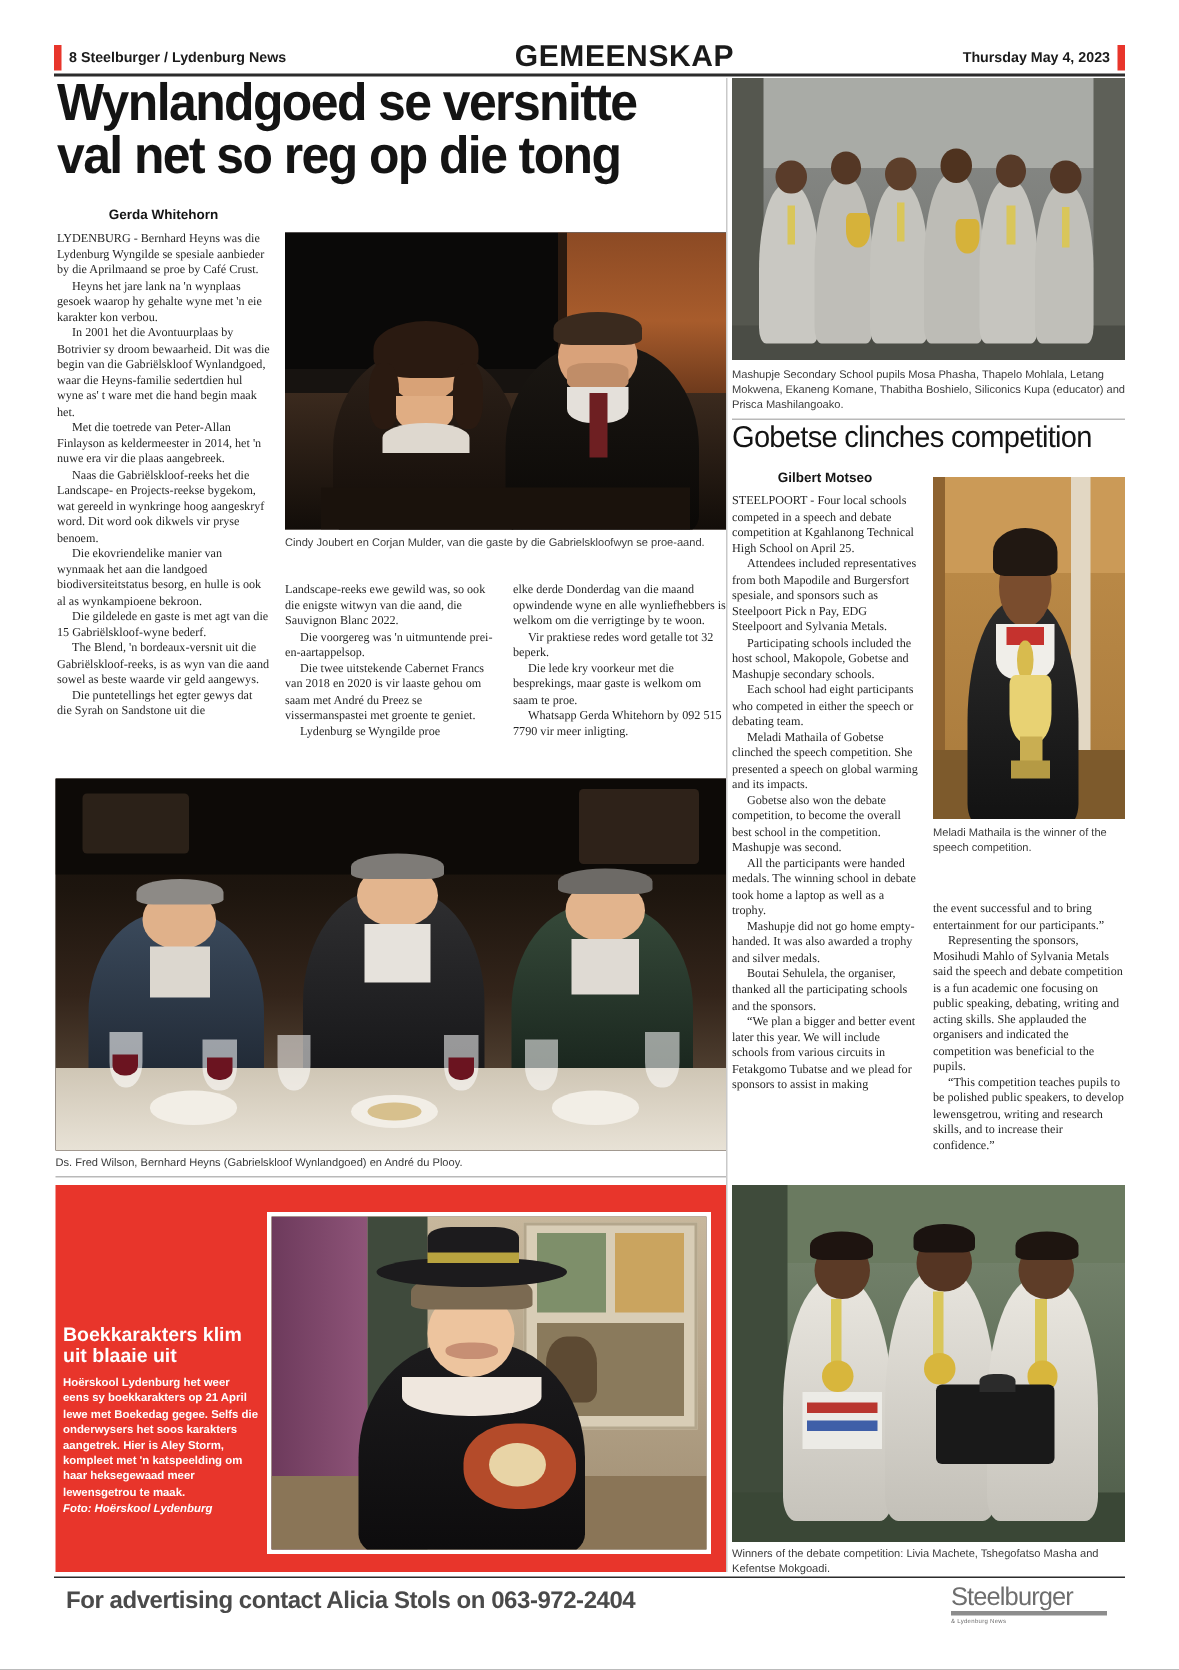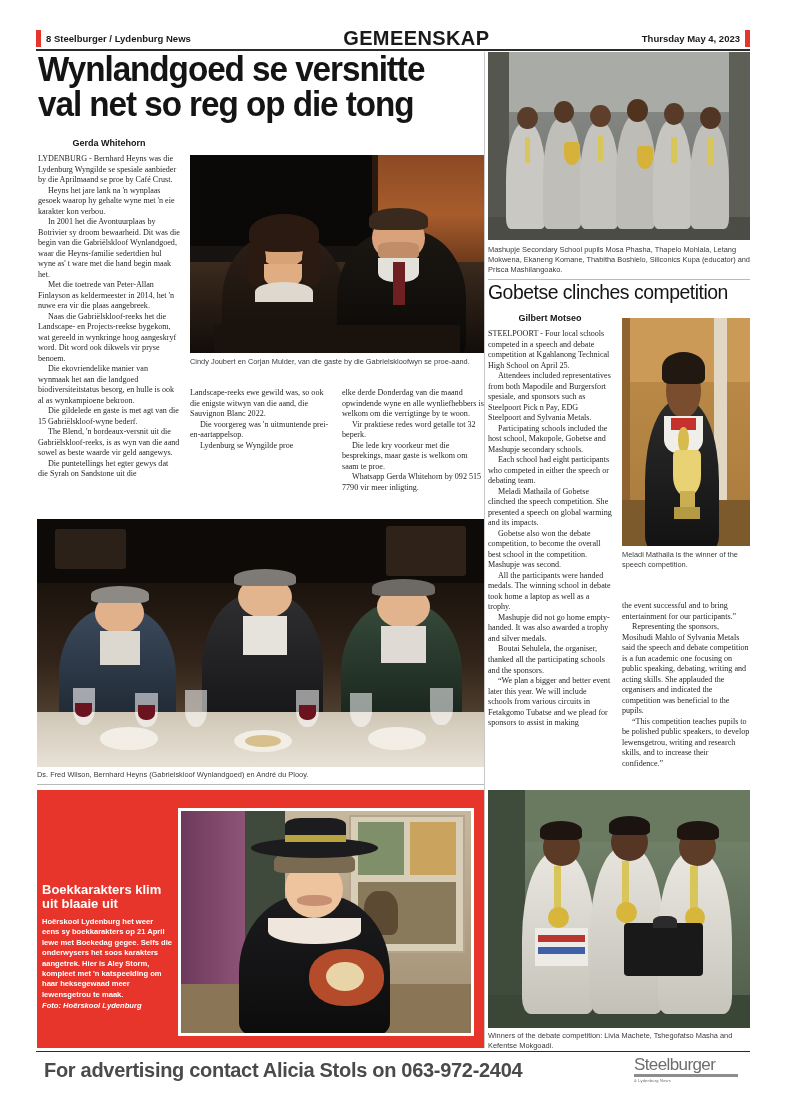--- a/index.html
+++ b/index.html
@@ -284,21 +284,21 @@
     position: absolute;
     left: 36px; top: 1051px;
     width: 714px; height: 1.4px;
     background: #2b2b2b;
   }
   .footer-ad {
     position: absolute;
     left: 44px; top: 1059px;
     font-family: "Liberation Sans", sans-serif;
     font-weight: bold;
-    font-size: 20px;
+    font-size: 16px;
     letter-spacing: -0.3px;
     color: #4a4a4a;
   }
   .footer-logo {
     position: absolute;
     left: 634px; top: 1056px;
     width: 116px; height: 32px;
     font-family: "Liberation Sans", sans-serif;
     color: #6e6e6e;
   }
@@ -379,20 +379,21 @@
     <div class="ph" style="left:64%;top:52%;width:14%;height:12%;background:#e4e0da;border-radius:0 0 40% 40%;"></div>
     <div class="ph" style="left:69%;top:54%;width:4%;height:22%;background:#6e1f22;"></div>
     <div class="ph" style="left:8%;top:86%;width:84%;height:14%;background:#1a120c;"></div>
   </div>
   <div class="caption cap-couple">Cindy Joubert en Corjan Mulder, van die gaste by die Gabrielskloofwyn se proe-aand.</div>
 
   <div class="lead-col2">
     <div class="bodytext">
       <p class="noindent">Landscape-reeks ewe gewild was, so ook die enigste witwyn van die aand, die Sauvignon Blanc 2022.</p>
       <p>Die voorgereg was 'n uitmuntende prei-en-aartappelsop.</p>
+      <p>Die twee uitstekende Cabernet Francs van 2018 en 2020 is vir laaste gehou om saam met André du Preez se vissermanspastei met groente te geniet.</p>
       <p>Lydenburg se Wyngilde proe</p>
     </div>
   </div>
   <div class="lead-col3">
     <div class="bodytext">
       <p class="noindent">elke derde Donderdag van die maand opwindende wyne en alle wynliefhebbers is welkom om die verrigtinge by te woon.</p>
       <p>Vir praktiese redes word getalle tot 32 beperk.</p>
       <p>Die lede kry voorkeur met die besprekings, maar gaste is welkom om saam te proe.</p>
       <p>Whatsapp Gerda Whitehorn by 092 515 7790 vir meer inligting.</p>
     </div>

